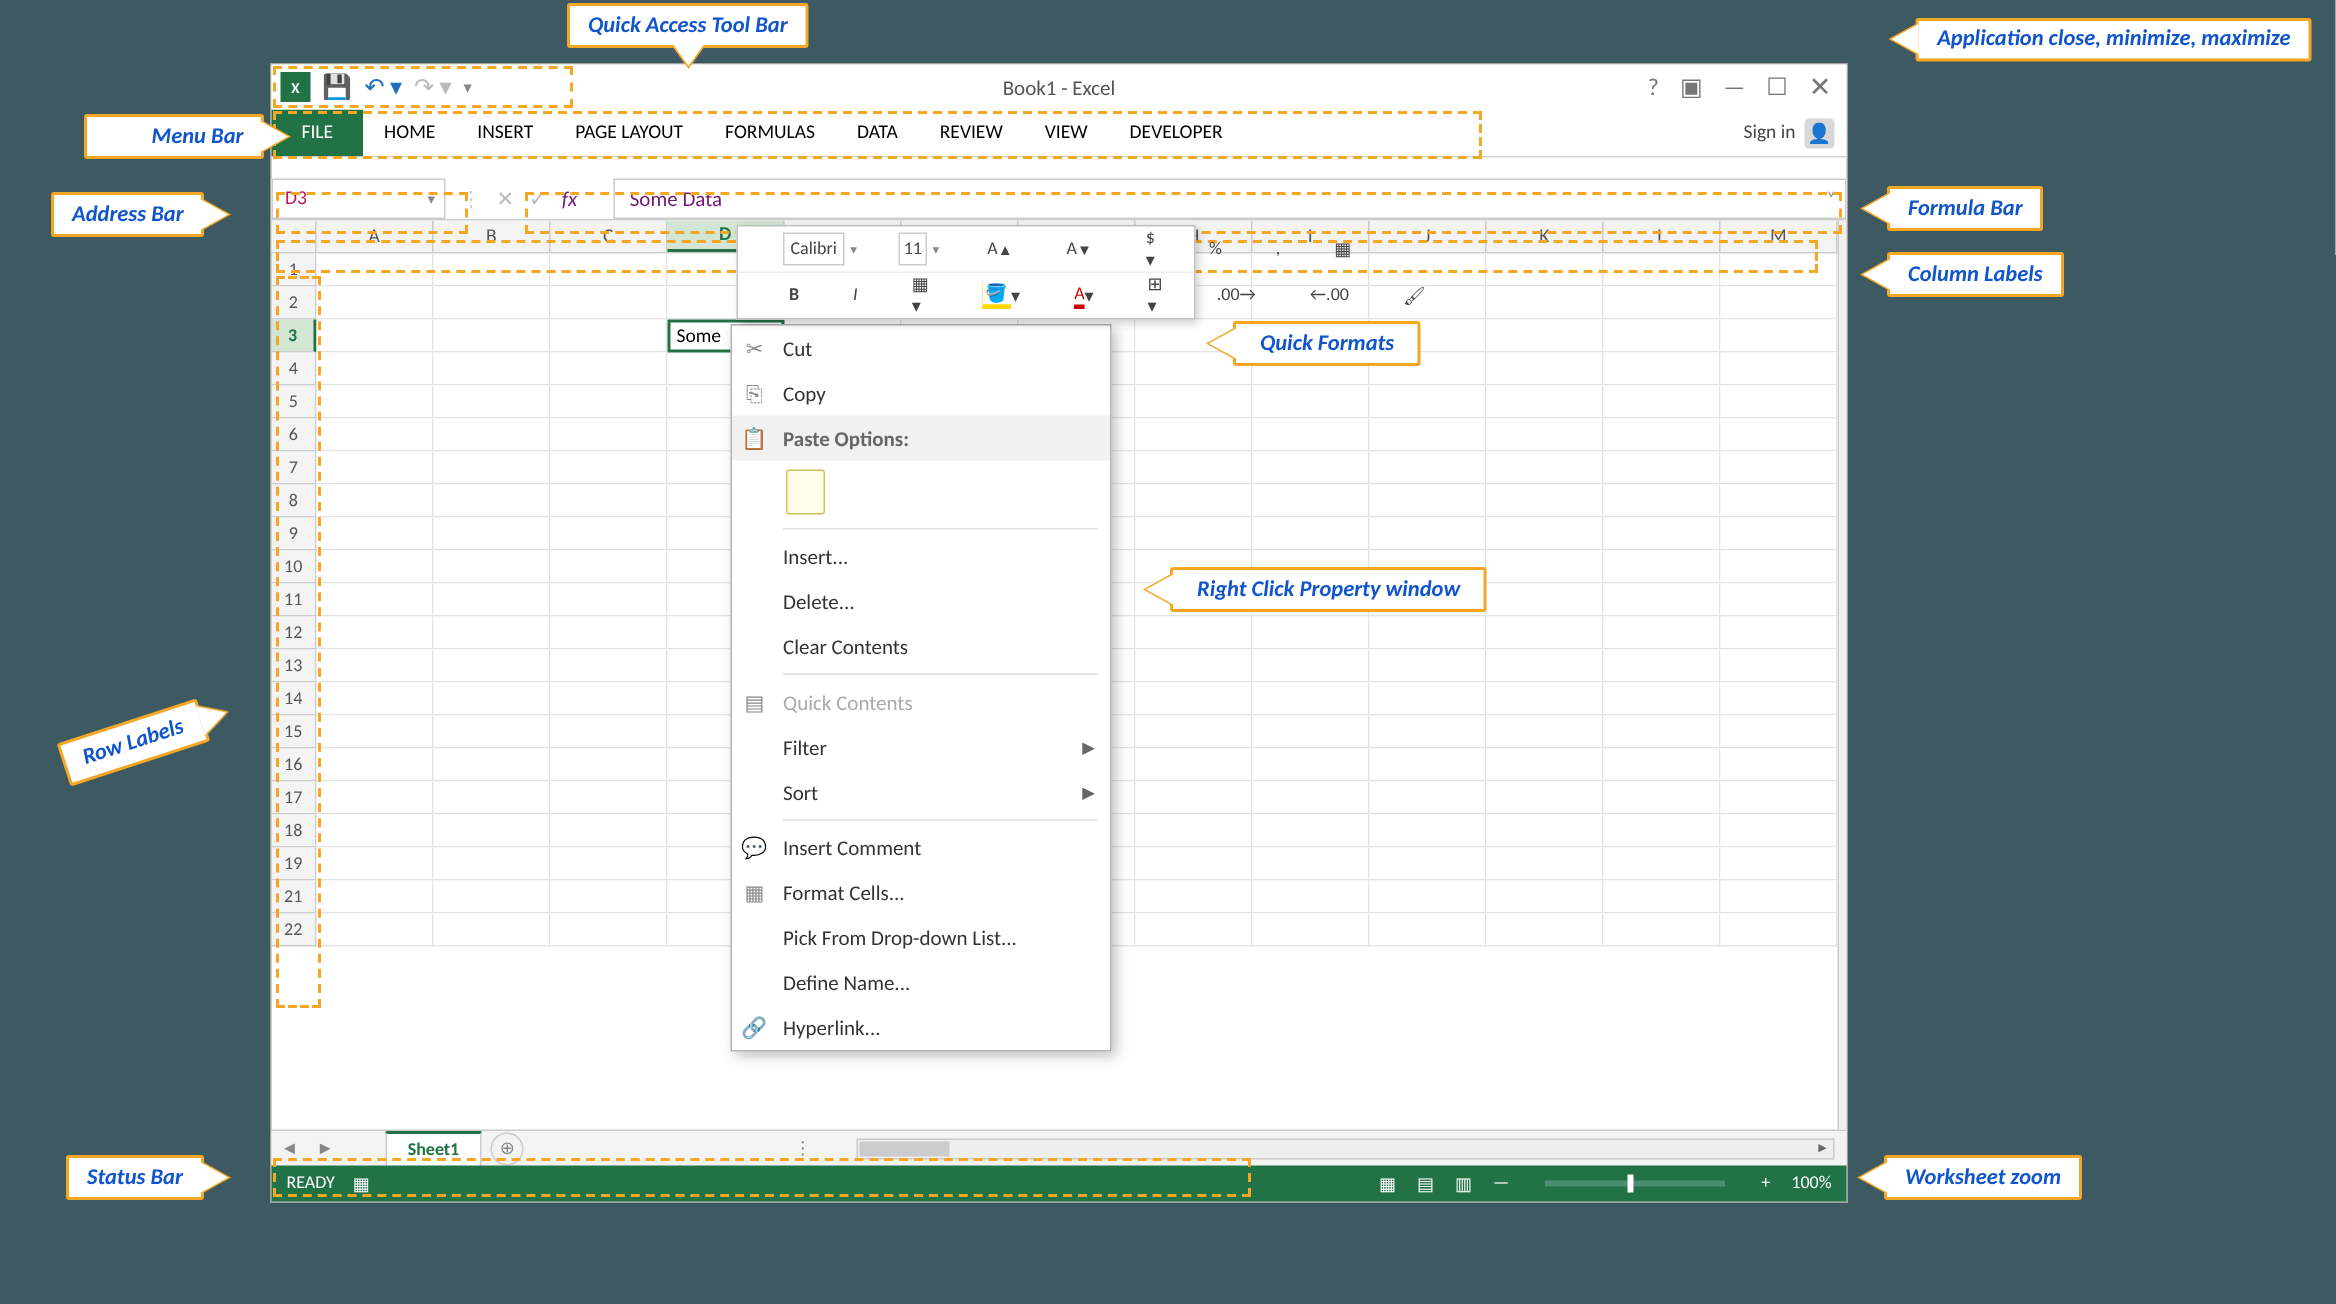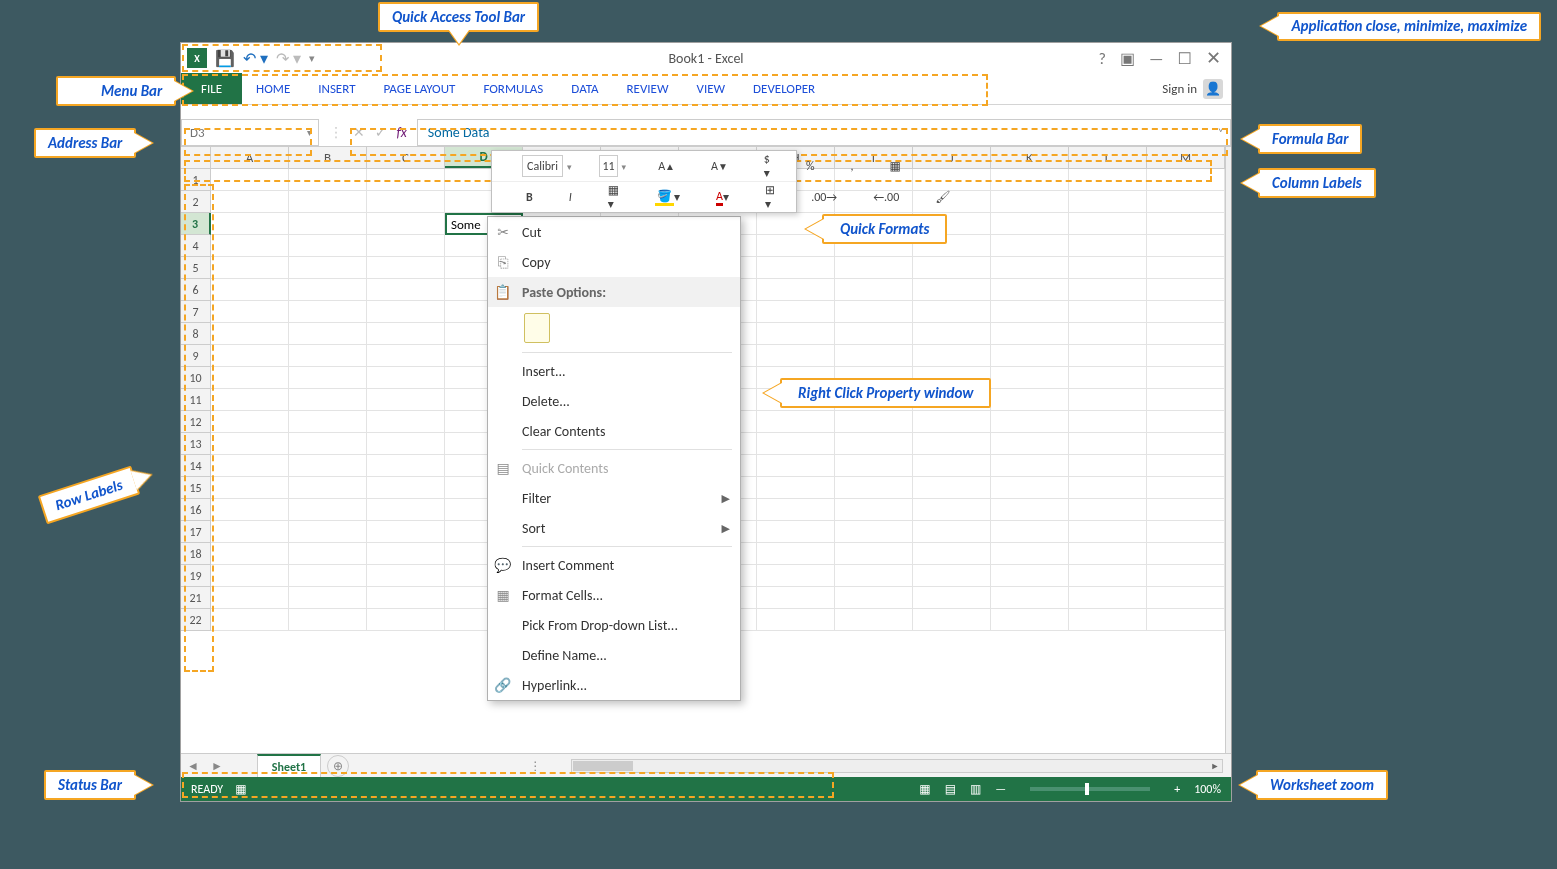--- a/index.html
+++ b/index.html
@@ -7,31 +7,31 @@
 
   .excel-window { position: absolute; left: 180px; top: 42px; width: 1052px; height: 760px; background: #fff; border: 1px solid #a0a0a0; display: flex; flex-direction: column; }
 
   .titlebar { height: 30px; background: #fff; display: flex; align-items: center; position: relative; }
   .qat { display: flex; align-items: center; gap: 8px; padding: 0 6px; }
   .title-text { position: absolute; left: 0; right: 0; text-align: center; font-size: 14px; color: #555; pointer-events: none; }
   .winbtns { margin-left: auto; display: flex; align-items: center; gap: 14px; padding-right: 10px; }
   .winbtns span, .winbtns svg { color: #777; font-size: 16px; }
 
   .menubar { height: 32px; background: #fff; display: flex; align-items: center; border-bottom: 1px solid #d4d4d4; }
-  .menubar .tab { padding: 0 14px; height: 100%; display: flex; align-items: center; font-size: 13px; color: #1d4ed8; cursor: pointer; }
+  .menubar .tab { padding: 0 14px; height: 100%; display: flex; align-items: center; font-size: 13px; color: #000000; cursor: pointer; }
   .menubar .tab.file { background: #217346; color: #fff; font-weight: normal; padding: 0 20px; }
   .signin { margin-left: auto; display: flex; align-items: center; gap: 6px; padding-right: 8px; font-size: 13px; color: #444; }
   .avatar { width: 20px; height: 20px; background: #d8d8d8; border-radius: 3px; display: flex; align-items: center; justify-content: center; font-size: 13px; color: #888;}
 
   .formula-row { height: 28px; display: flex; align-items: stretch; border-bottom: 1px solid #ccc; background:#fff; margin-top: 14px;}
-  .namebox { width: 138px; border: 1px solid #ccc; display: flex; align-items: center; padding: 0 8px; font-size: 13px; color: #737373; background:#fff; position:relative;}
+  .namebox { width: 116px; border: 1px solid #ccc; display: flex; align-items: center; padding: 0 8px; font-size: 13px; color: #be185d; background:#fff; position:relative;}
   .namebox::after { content:"▾"; position:absolute; right:6px; color:#888; font-size:10px;}
   .fx-btns { display: flex; align-items: center; gap: 10px; padding: 0 10px; color:#888;}
   .fx-btns span { font-size: 14px; }
-  .formula-input { flex: 1; border: 1px solid #ccc; display: flex; align-items: center; padding: 0 10px; font-size: 14px; color:#0369a1; background:#fff; position:relative;}
+  .formula-input { flex: 1; border: 1px solid #ccc; display: flex; align-items: center; padding: 0 10px; font-size: 14px; color:#701a75; background:#fff; position:relative;margin-left:14px;}
   .formula-input::after{ content:"˅"; position:absolute; right:6px; color:#888; font-size:12px;}
 
   .grid-area { flex:1; display:flex; flex-direction:column; overflow:hidden; position:relative;}
   .col-headers { display:flex; height:22px; background:#f3f3f3; border-bottom:1px solid #ccc;}
   .corner { width:30px; border-right:1px solid #ccc; background:#f3f3f3;}
   .col-h { width:78px; border-right:1px solid #ccc; text-align:center; font-size:13px; color:#555; display:flex; align-items:center; justify-content:center;}
   .col-h.sel { background:#d3e6d3; color:#217346; font-weight:bold; border-bottom:2px solid #217346;}
   .rows { flex:1; overflow:hidden;}
   .row { display:flex; height:22px;}
   .row-h { width:30px; background:#f3f3f3; border-right:1px solid #ccc; border-bottom:1px solid #ccc; text-align:center; font-size:12px; color:#555; display:flex; align-items:center; justify-content:center;}

